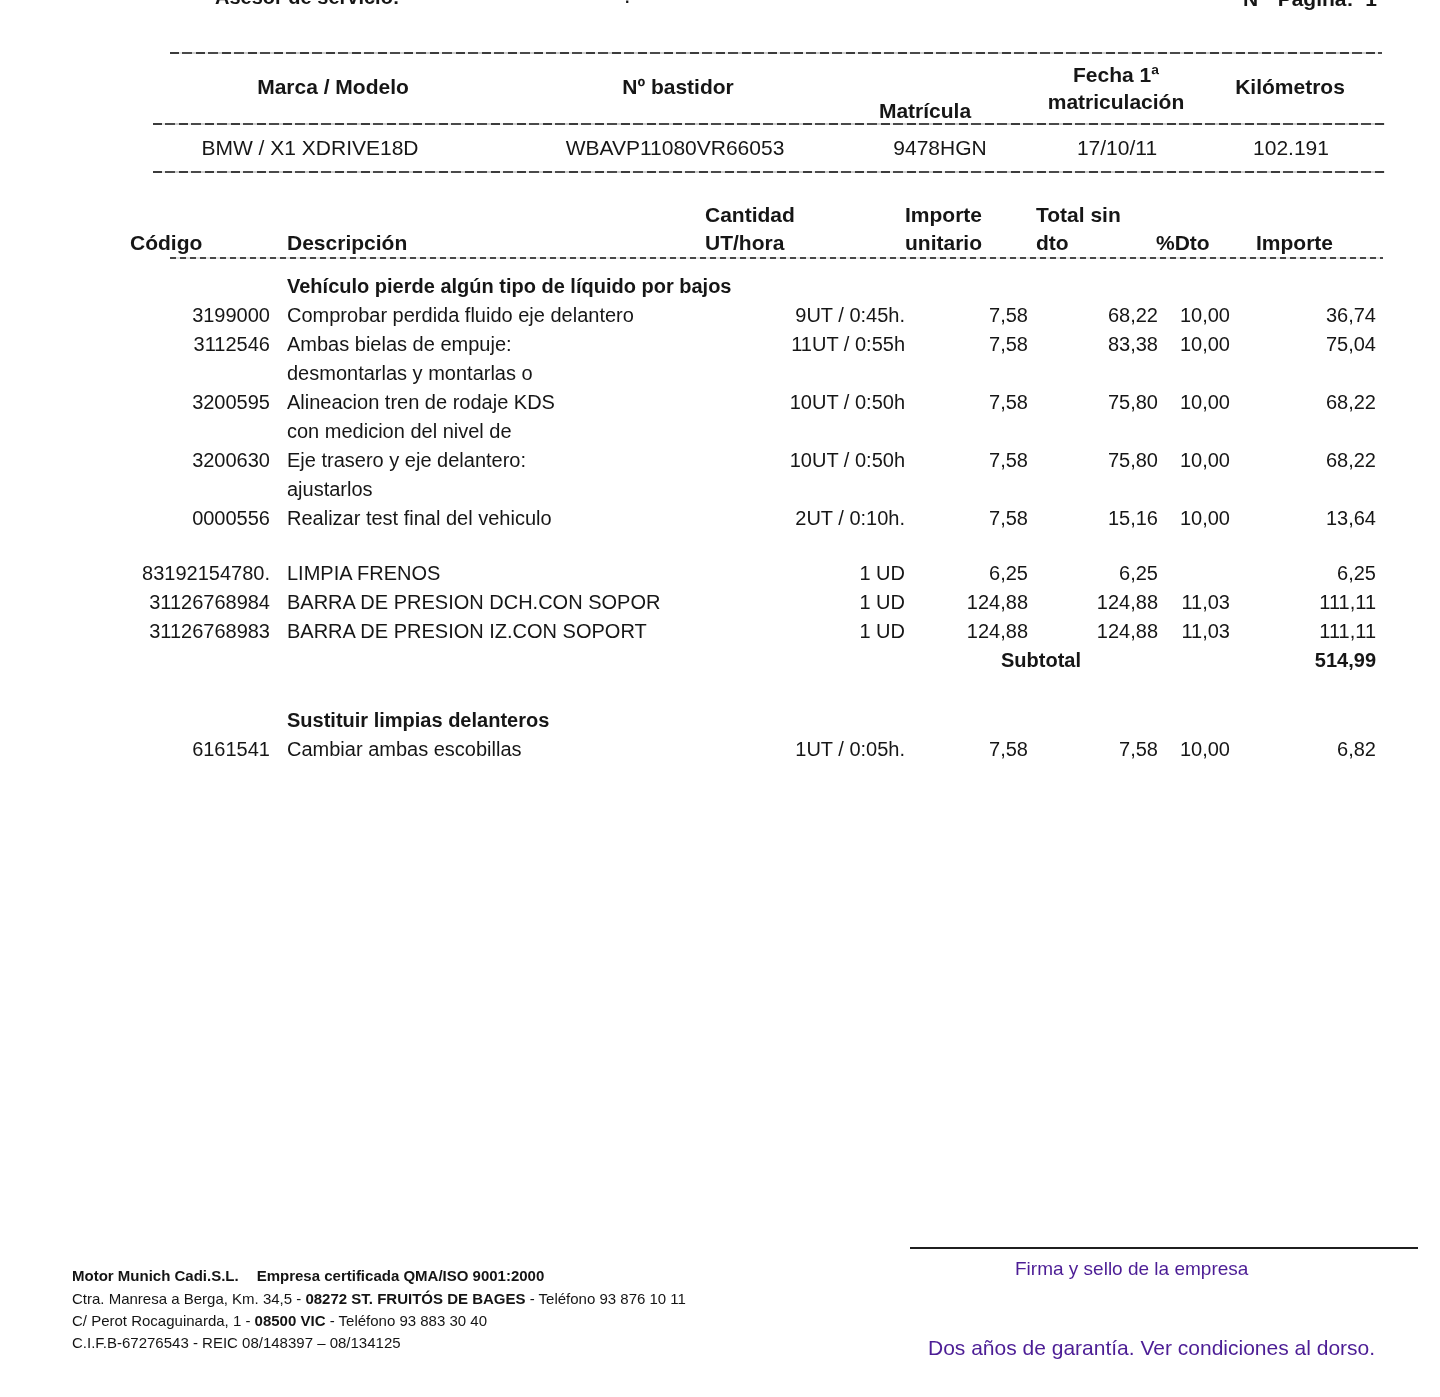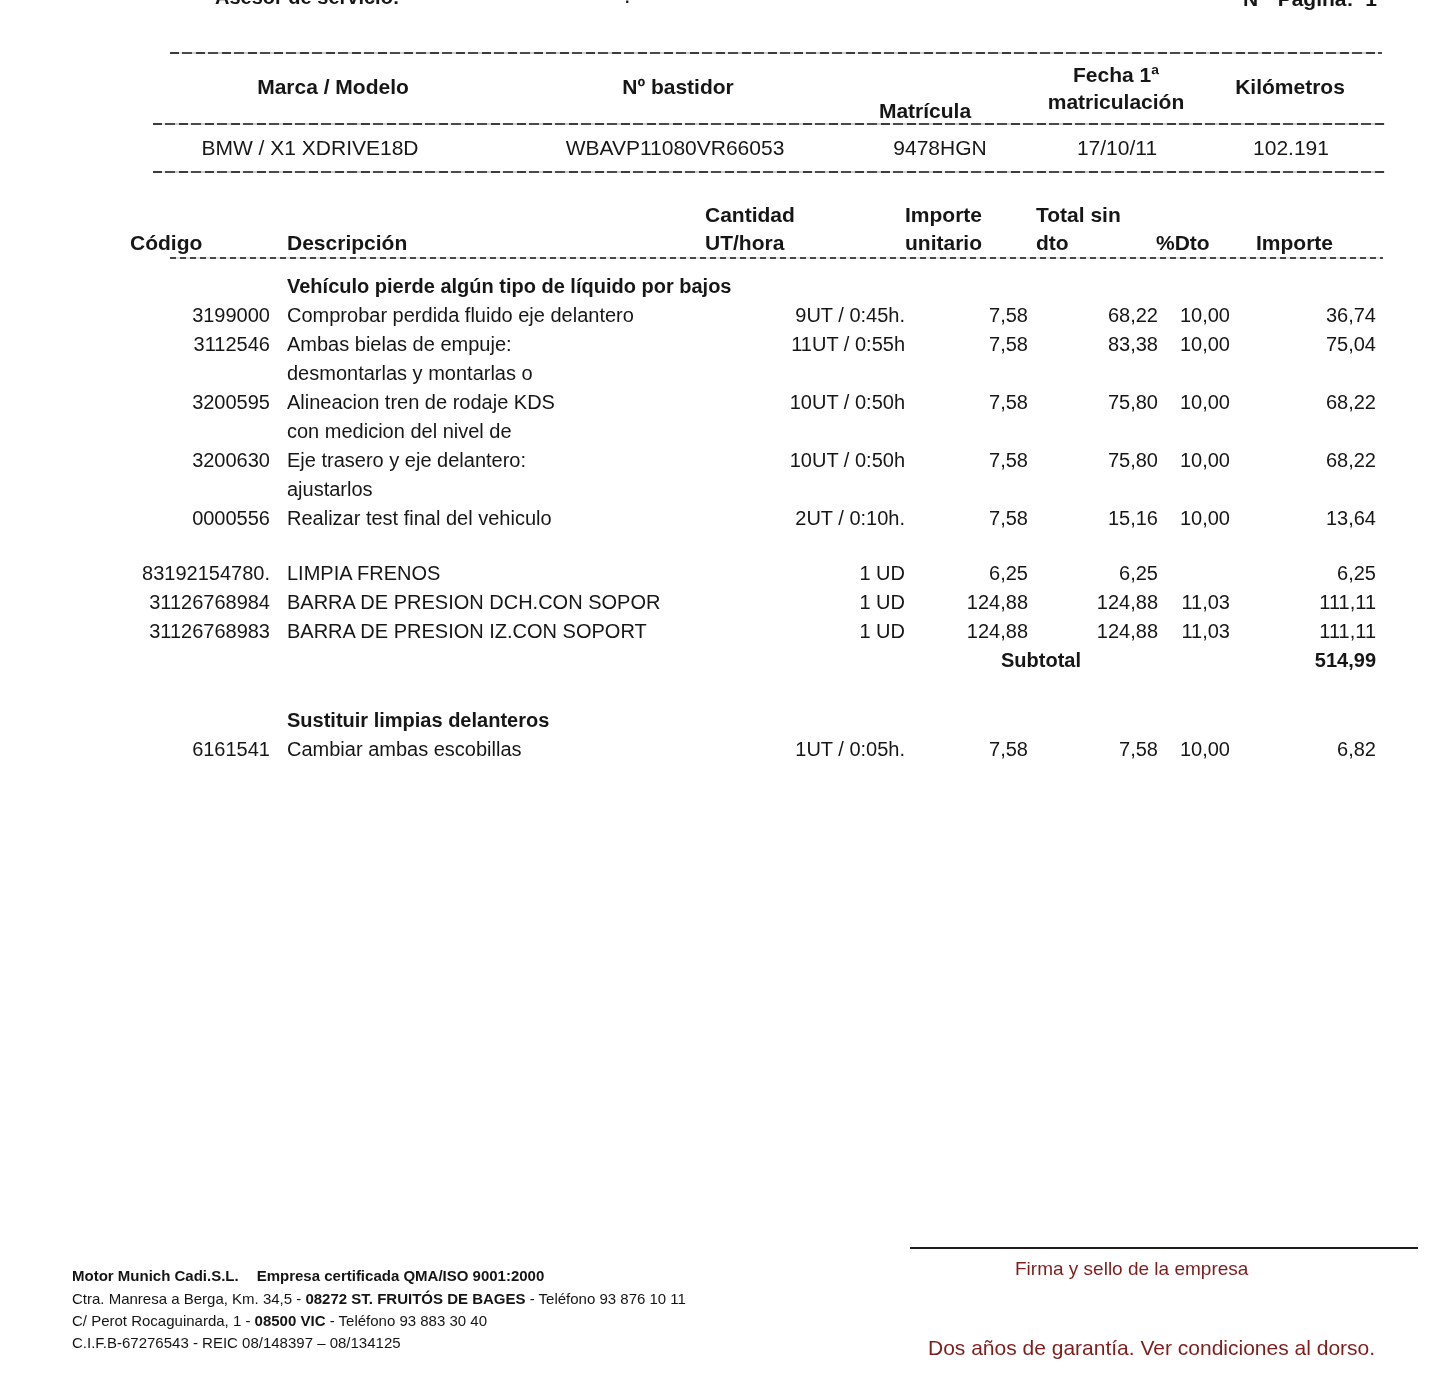--- a/index.html
+++ b/index.html
@@ -41,21 +41,21 @@
   .total{left:1040px;width:118px;text-align:right;}
   .dto{left:1158px;width:72px;text-align:right;}
   .imp{left:1240px;width:136px;text-align:right;}
   .subl{left:1001px;}
   .carryl{left:968px;}
   .page{left:1160px;width:68px;text-align:right;}
 
   
   .foot-left{font-size:15px;line-height:16px;color:#141414;white-space:nowrap;}
   #sig-line{top:1247px;left:910px;width:508px;height:2px;background:#1f1f1f;}
-  .foot-right{color:#7f1d1d;}
+  .foot-right{color:#4c1d95;}
 </style>
 </head>
 <body>
 
 <div id="top-strip" class="abs">
   <span class="b" style="left:215px;font-size:20px;">Asesor de servicio:</span>
   <span class="b" style="left:580px;top:-11px;font-size:16px;letter-spacing:4px;">- --  .--  ----- -- - -</span>
   <span class="b" style="left:1243px;top:-13px;font-size:21px;word-spacing:6px;">Nº Página:   1</span>
 </div>
 

